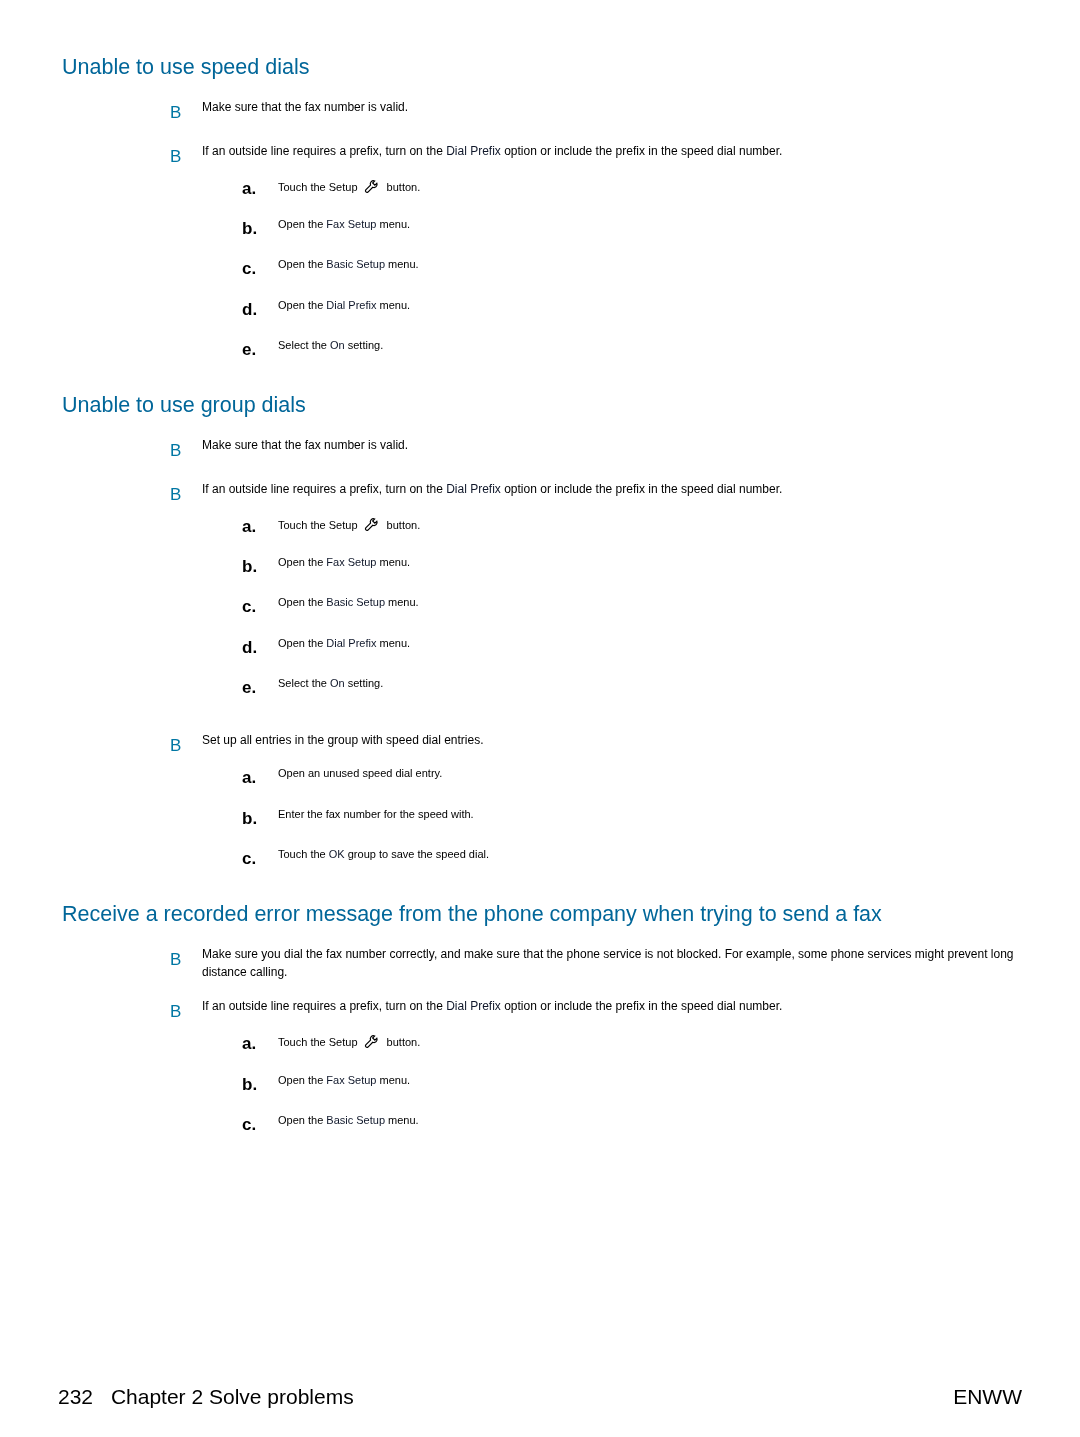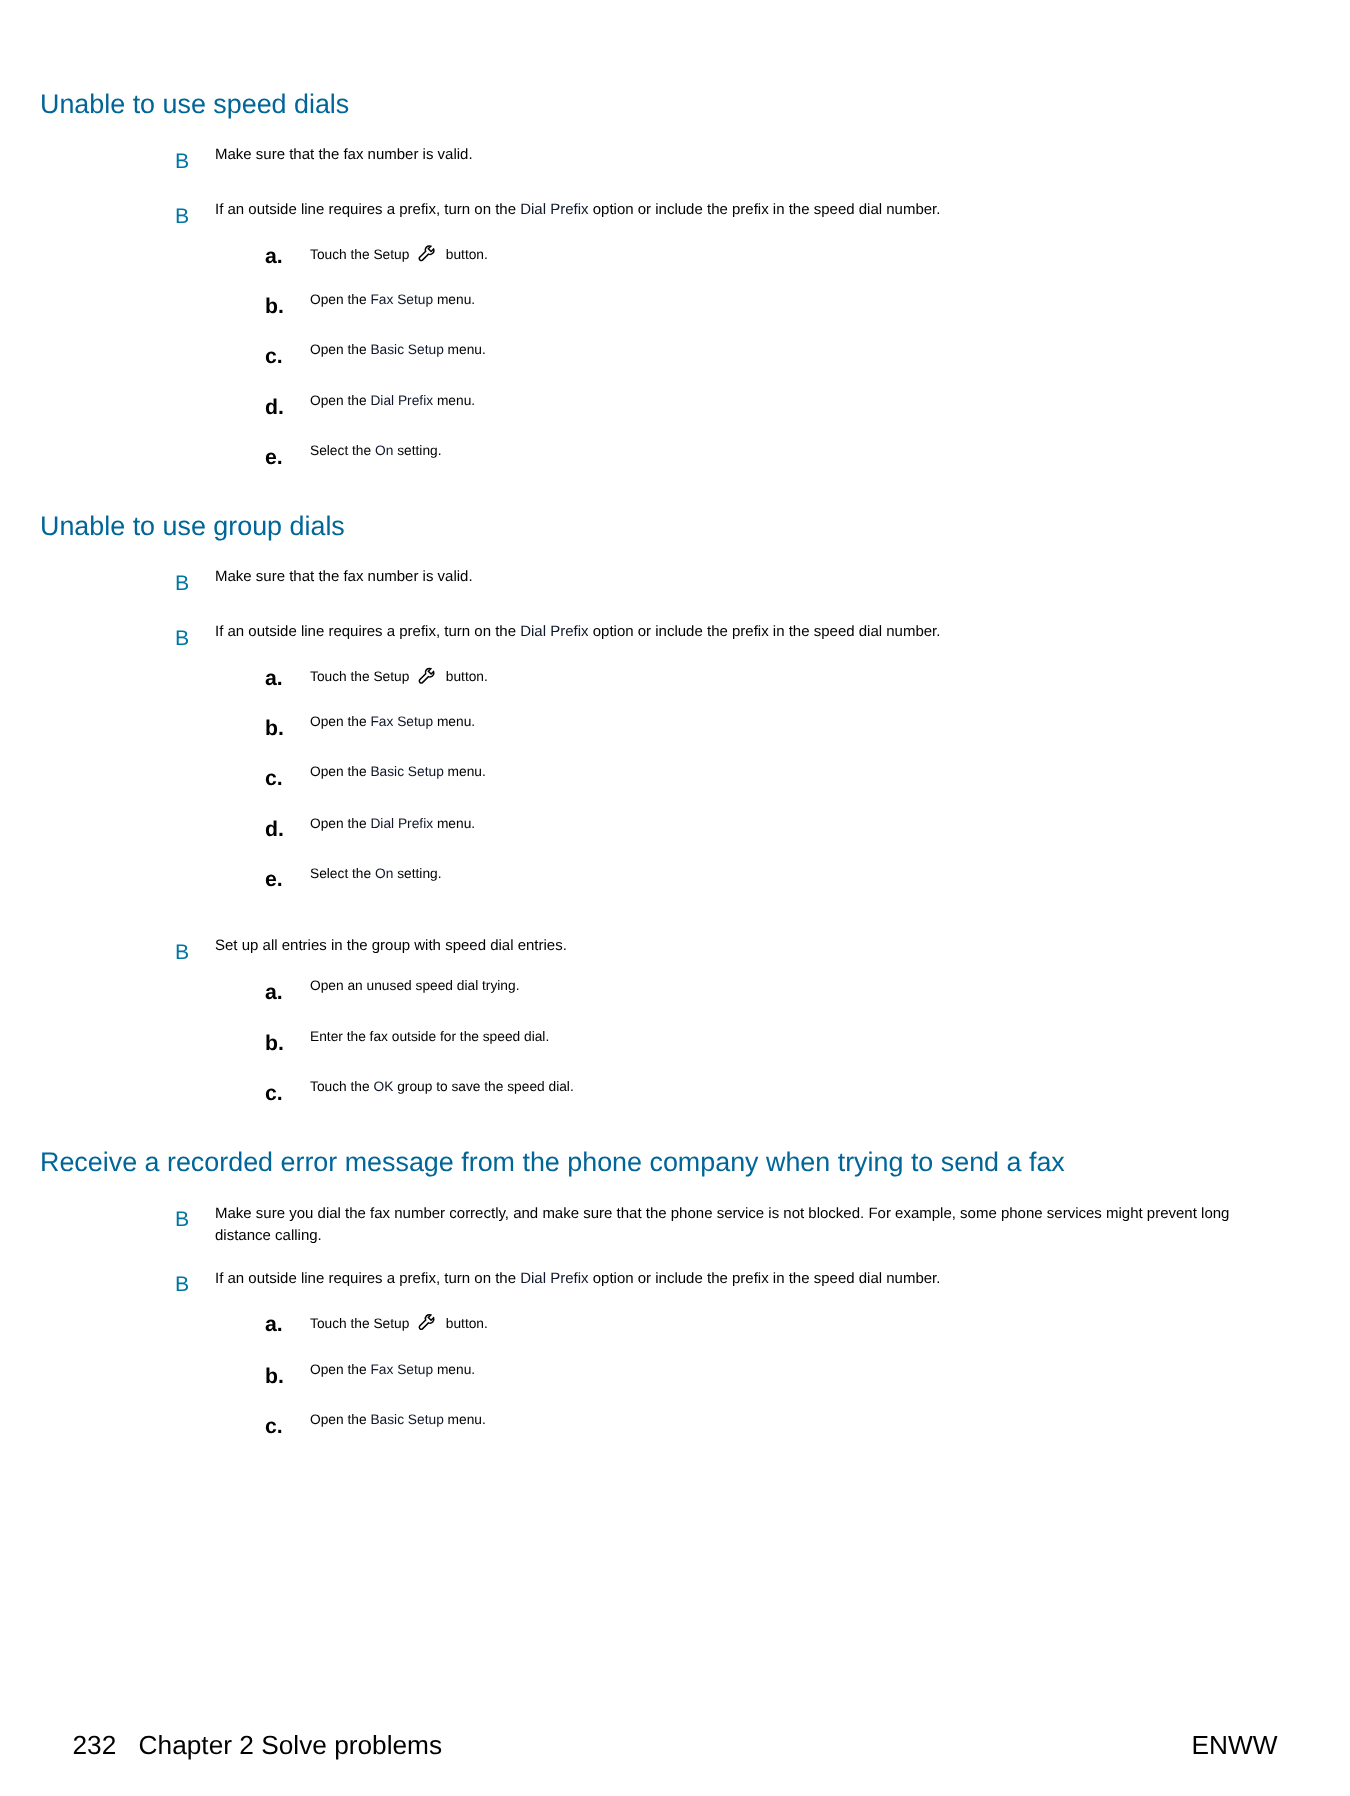--- a/index.html
+++ b/index.html
@@ -6,22 +6,21 @@
     font-family: Arial, Helvetica, sans-serif;
     background: #fff;
     color: #000;
     margin: 0;
     padding: 0;
     width: 1080px;
     min-height: 1437px;
     box-sizing: border-box;
   }
   .page {
-    padding: 55px 60px 30px 32px;
-    margin-top: 16px;
+    padding: 55px 60px 30px 62px;
   }
   .heading-blue {
     color: #006699;
     font-size: 21.5px;
     font-weight: normal;
     margin: 0 0 16px 0;
   }
   .list-block {
     margin-left: 108px;
     margin-top: 18px;
@@ -163,25 +162,25 @@
           </div>
         </div>
       </div>
       <div class="item-row">
         <div class="item-marker">В</div>
         <div style="flex: 1 1 0%;">
           <div class="item-text"><span>Set up all entries in the group with speed dial entries.</span></div>
           <div class="sub-list">
             <div class="sub-row">
               <div class="sub-marker">a.</div>
-              <div class="sub-text"><span>Open an unused speed dial trying.</span></div>
-            </div>
-            <div class="sub-row">
-              <div class="sub-marker">b.</div>
-              <div class="sub-text"><span>Enter the fax outside for the speed dial.</span></div>
+              <div class="sub-text"><span>Open an unused speed dial entry.</span></div>
+            </div>
+            <div class="sub-row">
+              <div class="sub-marker">b.</div>
+              <div class="sub-text"><span>Enter the fax number for the speed with.</span></div>
             </div>
             <div class="sub-row">
               <div class="sub-marker">c.</div>
               <div class="sub-text"><span>Touch the </span><span class="link-text">OK</span><span> group to save the speed dial.</span></div>
             </div>
           </div>
         </div>
       </div>
     </div>
     <div class="heading-blue">Receive a recorded error message from the phone company when trying to send a fax</div>

